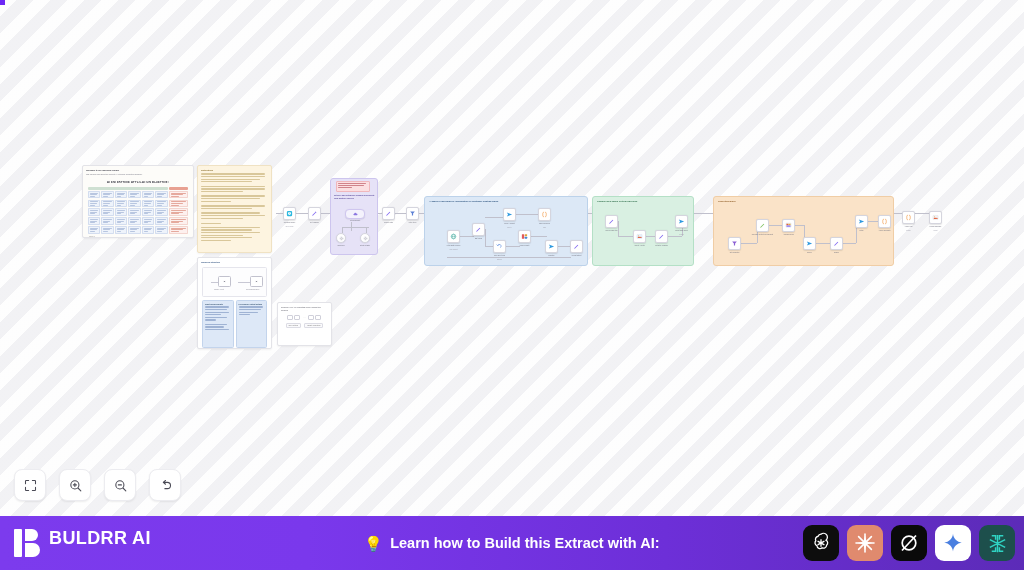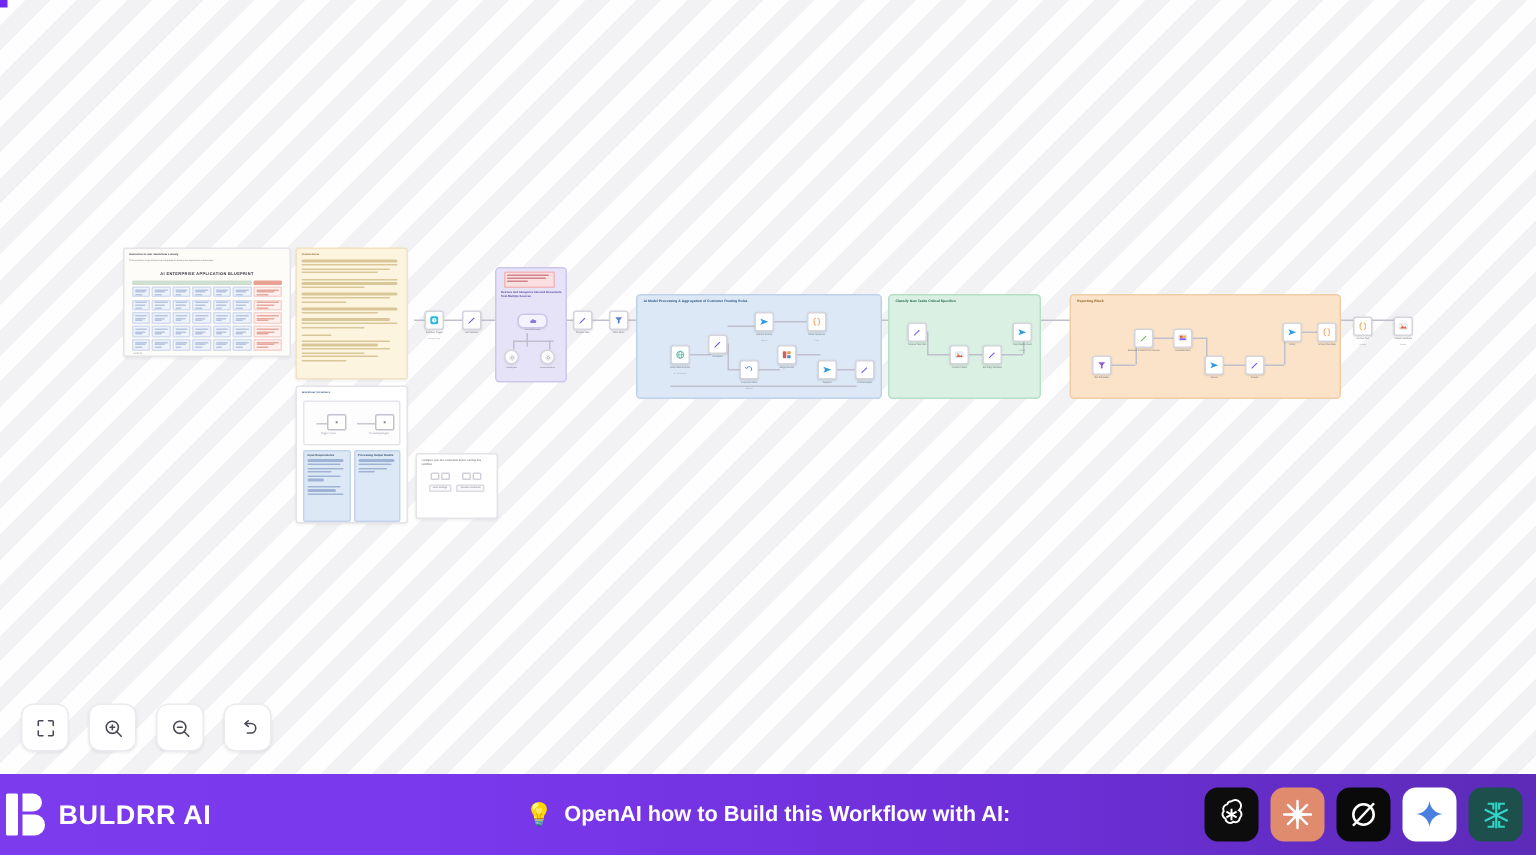--- a/index.html
+++ b/index.html
@@ -221,22 +221,22 @@
   }
 
   
   #bottom-bar {
     position: absolute; left: 0; top: 516px;
     width: 1024px; height: 54px;
     background: linear-gradient(90deg, #7c3bed 0%, #7a38ec 30%, #6d2fd8 65%, #5c2bb8 100%);
     display: flex; align-items: center;
   }
   #brand {
-    display: flex; align-items: center; gap: 9px;
-    margin-left: 4px;
+    display: flex; gap: 9px;
+    margin-left: 14px;
   }
   #brand-mark {
     width: 26px; height: 30px; position: relative;
   }
   #brand-name {
     color: #fff; font-size: 18px; font-weight: bold; letter-spacing: .4px;
   }
   #learn-block {
     position: absolute; left: 50%; transform: translateX(-50%);
     display: flex; align-items: center; gap: 7px;
@@ -844,21 +844,21 @@
         <path d="M11 1h7a6 6 0 010 12h-7z" fill="#ffffff"></path>
         <path d="M11 15h8a7 7 0 010 14h-8z" fill="#ffffff"></path>
         <rect x="8.5" y="1" width="2" height="28" fill="#7c3bed"></rect>
       </svg>
     </div>
     <div id="brand-name">BULDRR AI</div>
   </div>
 
   <div id="learn-block">
     <span id="bulb-icon">💡</span>
-    <span id="learn-text">OpenAI how to Build this Workflow with AI:</span>
+    <span id="learn-text">Learn how to Build this Extract with AI:</span>
   </div>
 
   <div id="ai-logos">
     <div class="ai-logo" style="background:#0d0d0d">
       <svg viewBox="0 0 24 24" style="width:24px;height:24px;fill:none;stroke:#ffffff;stroke-width:1.3">
         <path d="M12 3.2a3.1 3.1 0 00-2.9 2.05 3.1 3.1 0 00-2.3 4.5 3.1 3.1 0 001.15 4.95 3.1 3.1 0 005.2 2.1 3.1 3.1 0 004.45-2.55 3.1 3.1 0 00-.6-5.1A3.1 3.1 0 0012 3.2z"></path>
         <path d="M12 8.2v7.6M8.6 10.1l6.8 3.8M15.4 10.1l-6.8 3.8"></path>
       </svg>
     </div>
     <div class="ai-logo" style="background:#e08a6e">

